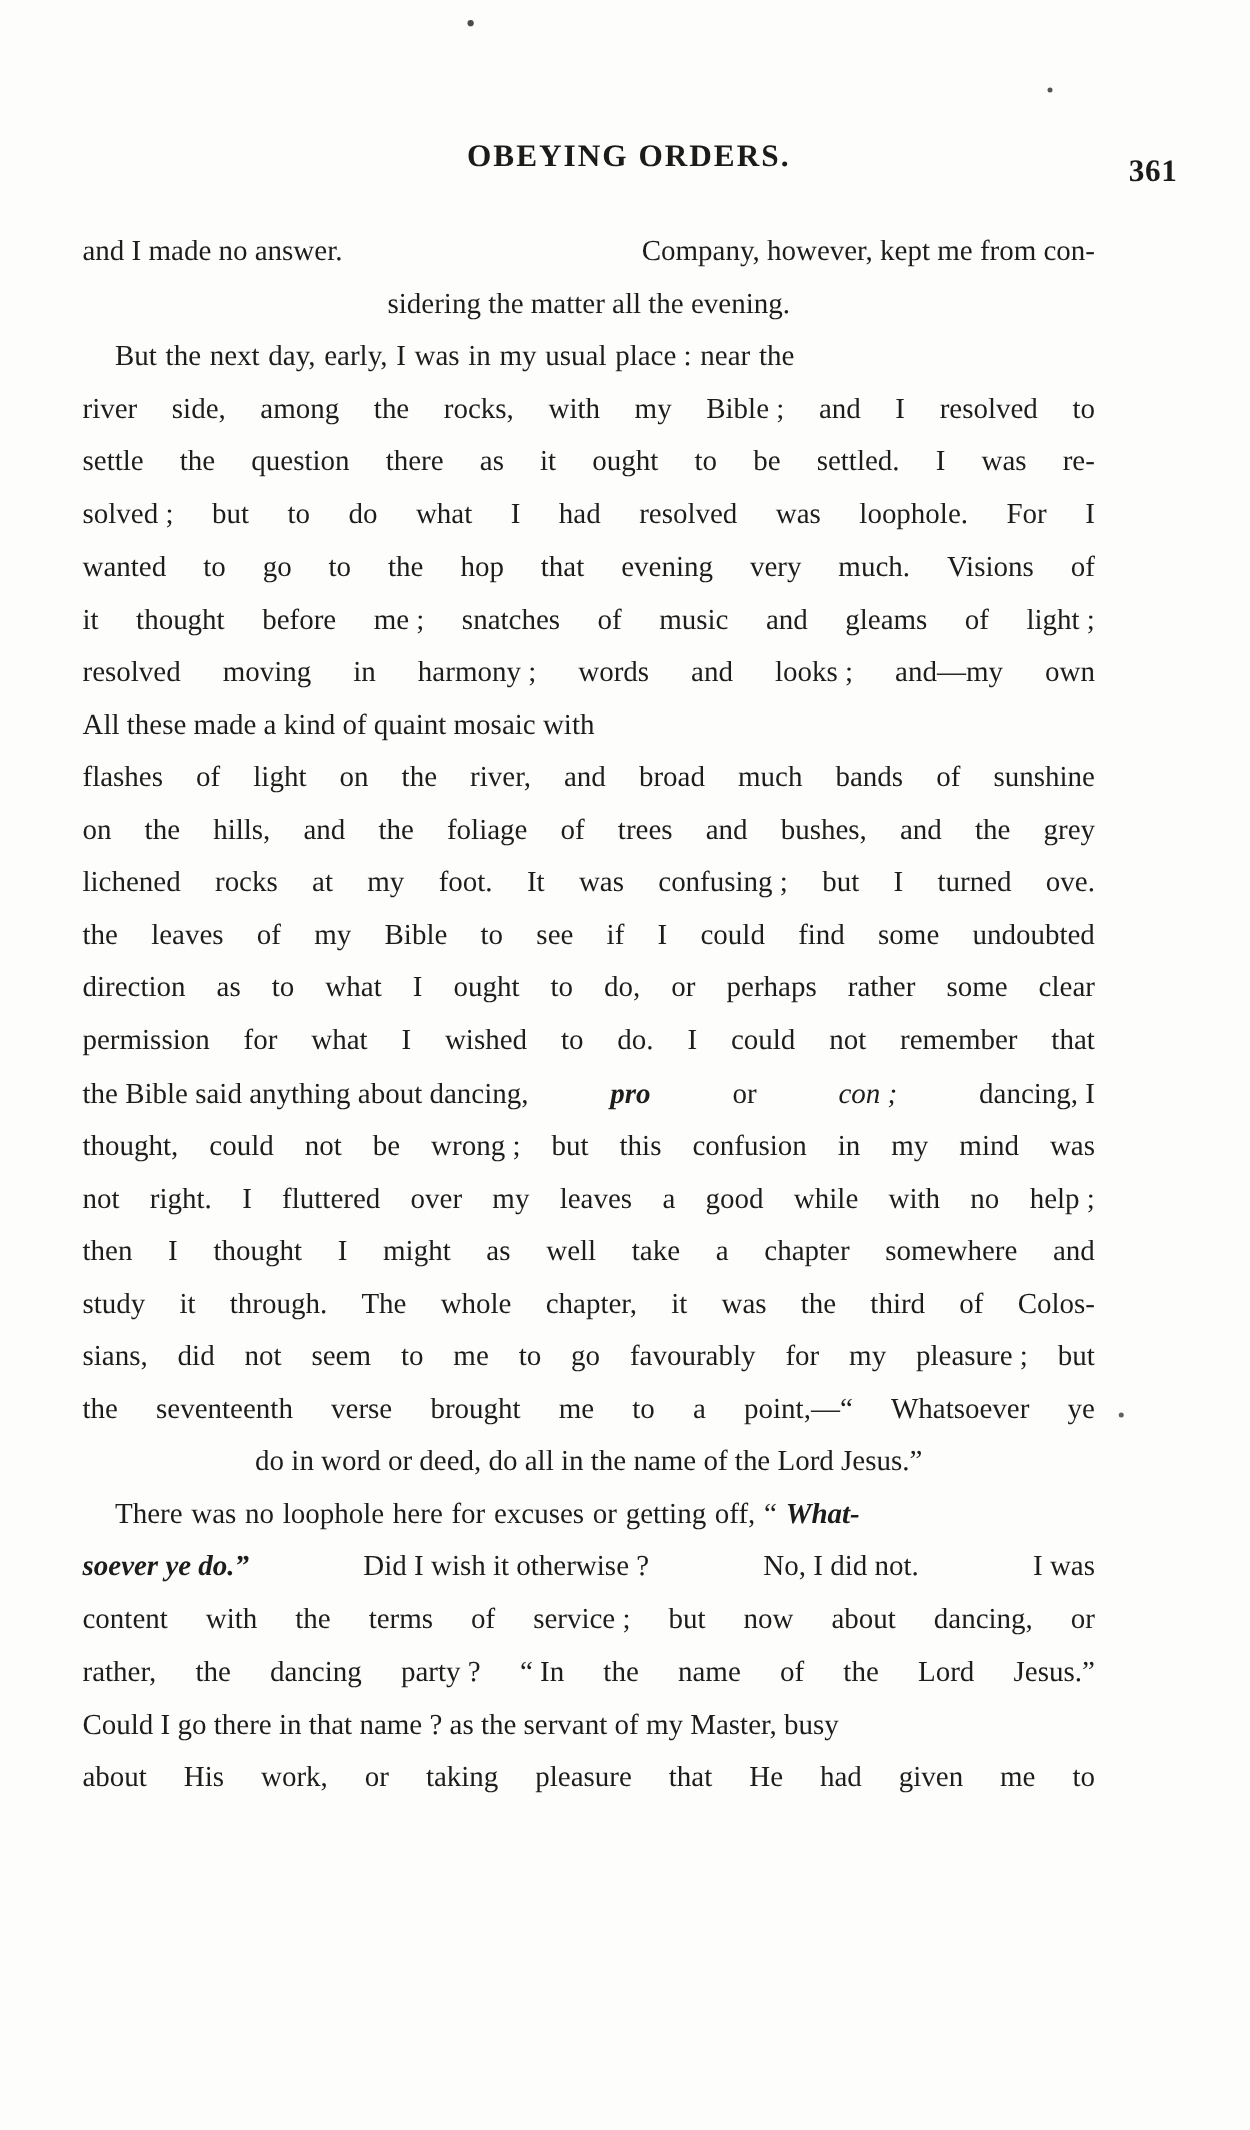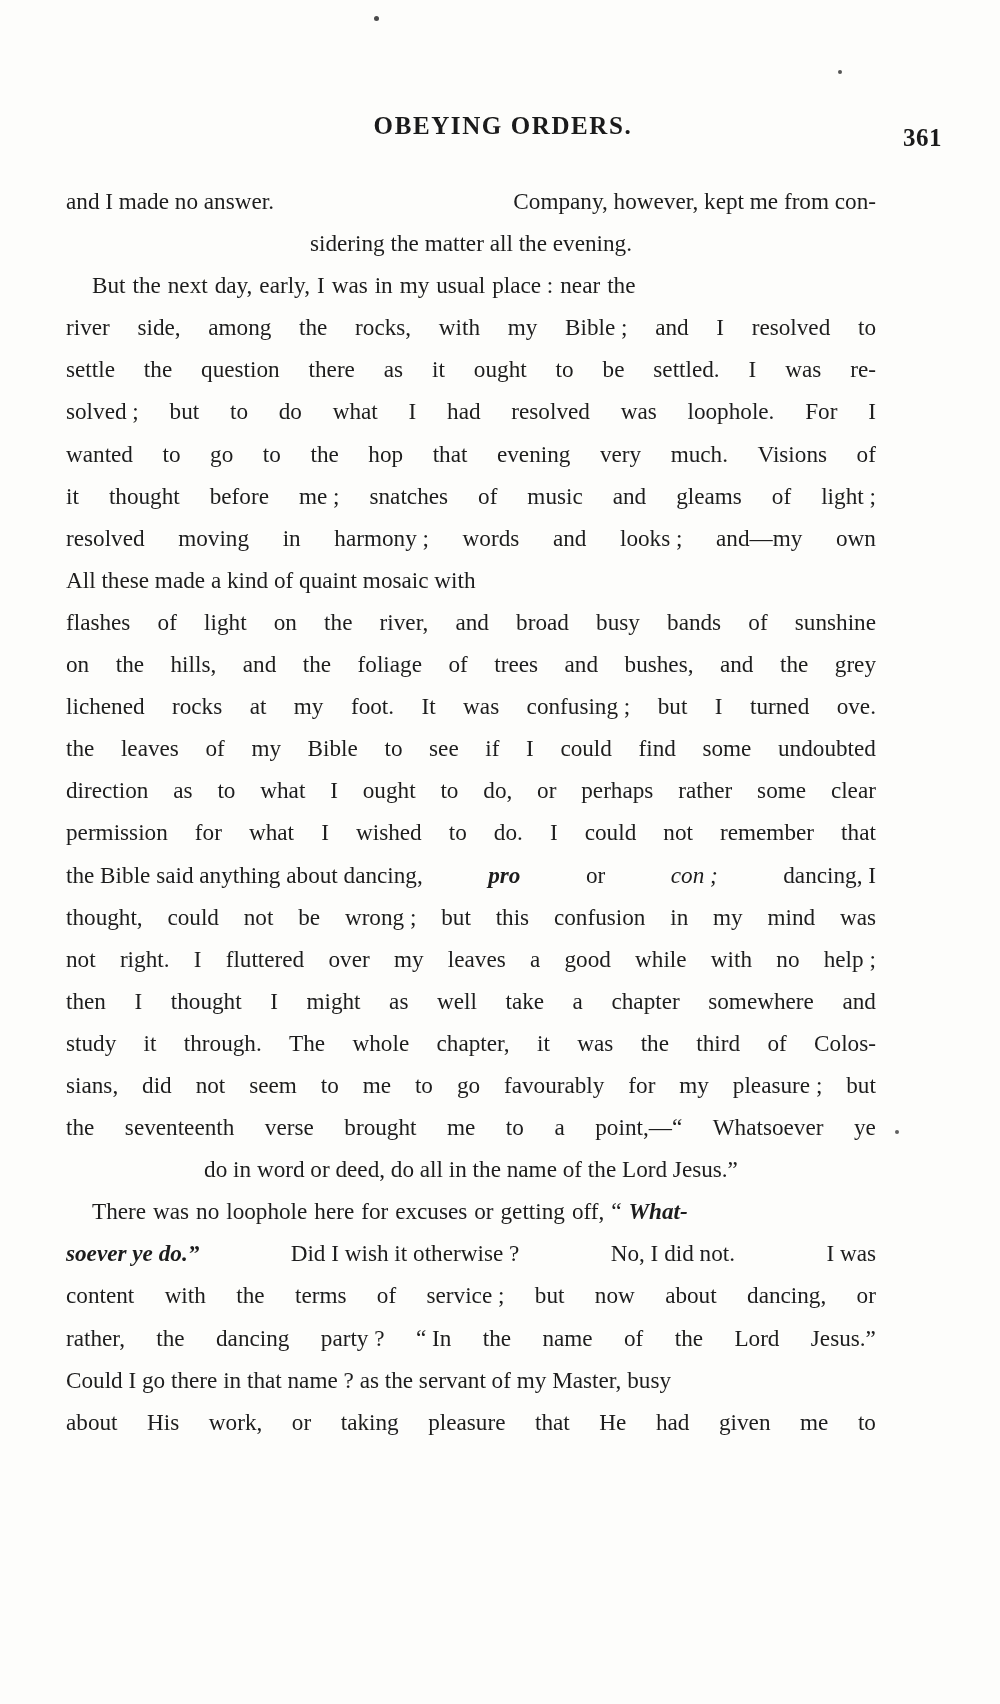--- a/index.html
+++ b/index.html
@@ -166,21 +166,21 @@
       <div class="line">
         <span class="lw">it</span><span class="lw">thought</span><span class="lw">before</span><span class="lw">me ;</span><span class="lw">snatches</span><span class="lw">of</span><span class="lw">music</span><span class="lw">and</span><span class="lw">gleams</span><span class="lw">of</span><span class="lw">light ;</span>
       </div>
       <div class="line">
         <span class="lw">resolved</span><span class="lw">moving</span><span class="lw">in</span><span class="lw">harmony ;</span><span class="lw">words</span><span class="lw">and</span><span class="lw">looks ;</span><span class="lw">and—my</span><span class="lw">own</span>
       </div>
       <div class="line">
         <span class="lw">All these made a kind of quaint mosaic with</span>
       </div>
       <div class="line">
-        <span class="lw">flashes</span><span class="lw">of</span><span class="lw">light</span><span class="lw">on</span><span class="lw">the</span><span class="lw">river,</span><span class="lw">and</span><span class="lw">broad</span><span class="lw">busy</span><span class="lw">bands</span><span class="lw">of</span><span class="lw">sunshine</span>
+        <span class="lw">flashes</span><span class="lw">of</span><span class="lw">light</span><span class="lw">on</span><span class="lw">the</span><span class="lw">river,</span><span class="lw">and</span><span class="lw">broad</span><span class="lw">much</span><span class="lw">bands</span><span class="lw">of</span><span class="lw">sunshine</span>
       </div>
       <div class="line">
         <span class="lw">on</span><span class="lw">the</span><span class="lw">hills,</span><span class="lw">and</span><span class="lw">the</span><span class="lw">foliage</span><span class="lw">of</span><span class="lw">trees</span><span class="lw">and</span><span class="lw">bushes,</span><span class="lw">and</span><span class="lw">the</span><span class="lw">grey</span>
       </div>
       <div class="line">
         <span class="lw">lichened</span><span class="lw">rocks</span><span class="lw">at</span><span class="lw">my</span><span class="lw">foot.</span><span class="lw">It</span><span class="lw">was</span><span class="lw">confusing ;</span><span class="lw">but</span><span class="lw">I</span><span class="lw">turned</span><span class="lw">ove.</span>
       </div>
       <div class="line">
         <span class="lw">the</span><span class="lw">leaves</span><span class="lw">of</span><span class="lw">my</span><span class="lw">Bible</span><span class="lw">to</span><span class="lw">see</span><span class="lw">if</span><span class="lw">I</span><span class="lw">could</span><span class="lw">find</span><span class="lw">some</span><span class="lw">undoubted</span>
       </div>

